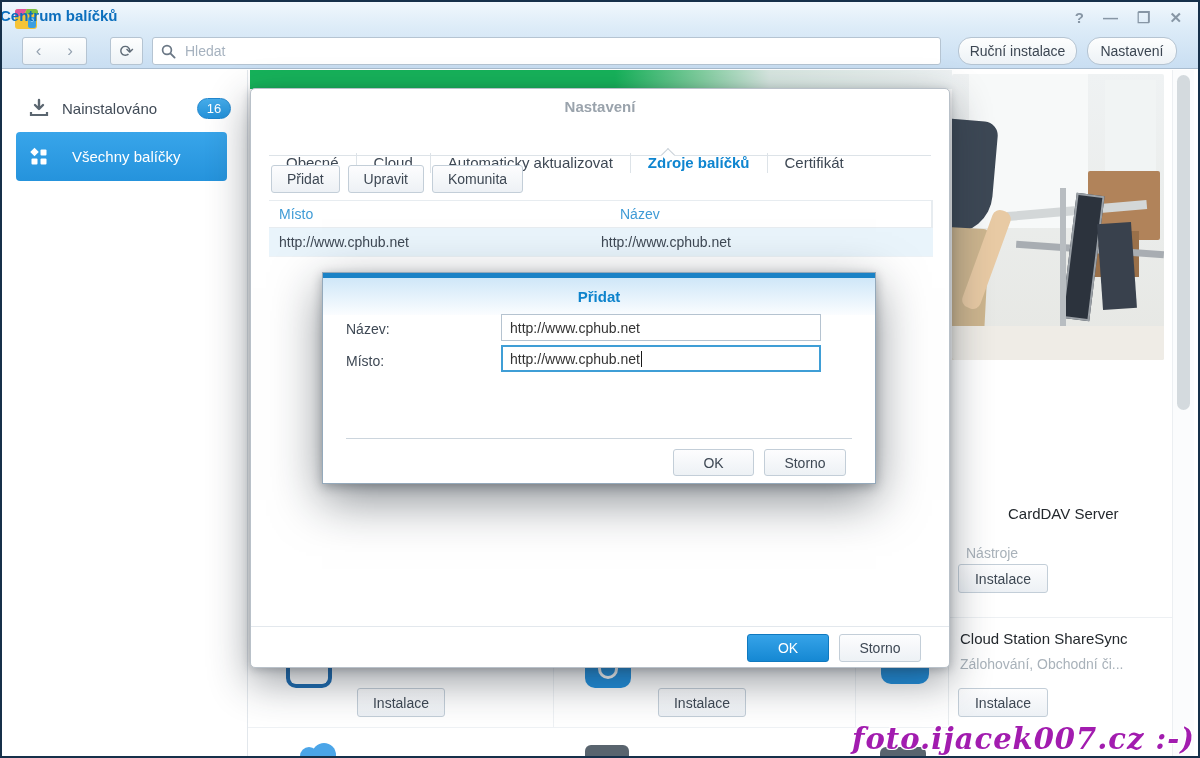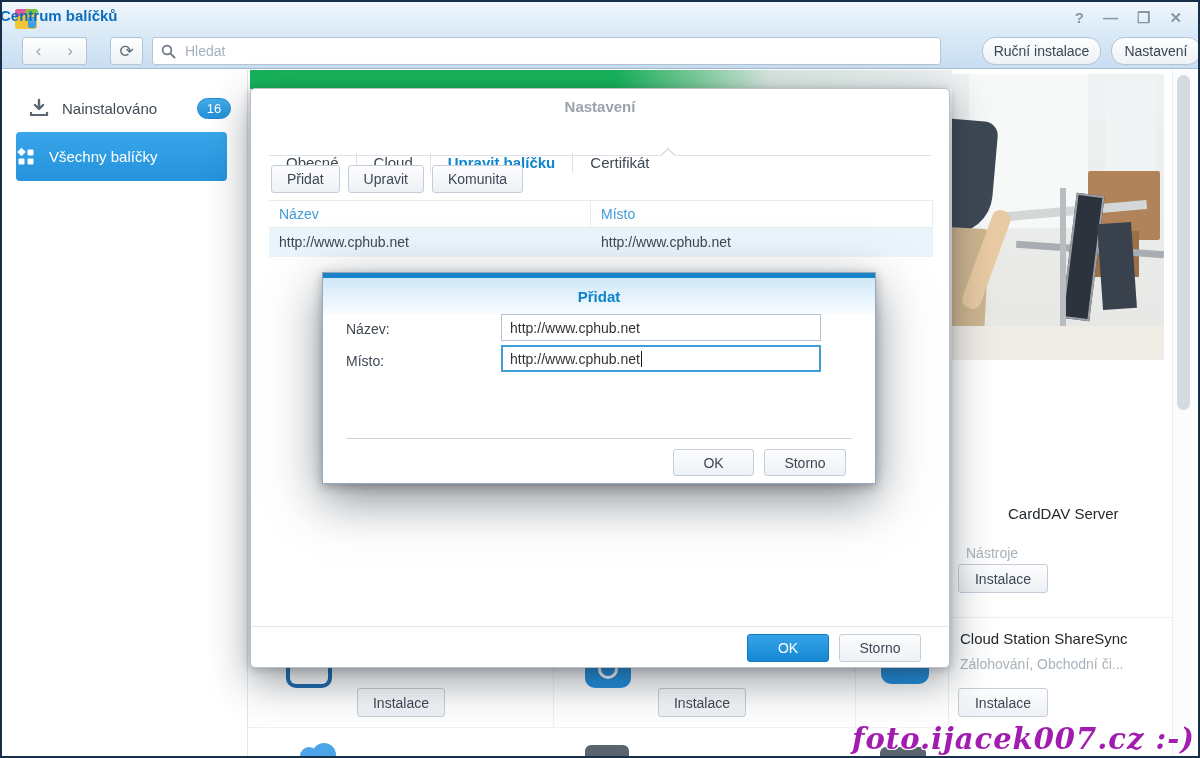--- a/index.html
+++ b/index.html
@@ -28,34 +28,34 @@
     color:#95a2b0; display:flex; align-items:center; justify-content:center; font-size:17px; }
   .nav-back { left:22px; width:33px; border-radius:3px 0 0 3px; }
   .nav-fwd  { left:54px; width:33px; border-left:none; border-radius:0 3px 3px 0; }
   .refresh  { left:110px; width:33px; color:#5f6b77; }
   .search { position:absolute; left:152px; top:37px; width:789px; height:28px; background:#fff;
     border:1px solid #b5c4d2; border-radius:3px; display:flex; align-items:center; padding:0 8px; gap:7px; }
   .search input { border:none; outline:none; flex:1; font-size:14px; color:#333; font-family:inherit; background:transparent; }
   .search input::placeholder { color:#a6b2bf; }
   .btn-top { position:absolute; top:37px; height:28px; background:linear-gradient(#fdfefe,#edf2f6);
     border:1px solid #b5c4d2; border-radius:13px; font-size:14px; color:#3c4652;
-    display:flex; align-items:center; justify-content:center;margin-left:24px; }
+    display:flex; align-items:center; justify-content:center; }
   .manual { left:958px; width:119px; }
   .settings-top { left:1087px; width:90px; }
 
   
   .sidebar { position:absolute; left:2px; top:70px; width:246px; height:686px; background:#fff;
     border-right:1px solid #e2e7ec; }
   .side-item { position:absolute; left:14px; right:16px; height:36px; display:flex; align-items:center;
     gap:13px; color:#414b57; font-size:15px; padding-left:13px; }
   .side-installed { top:20px; }
   .side-community { top:120px; }
   .side-selected { position:absolute; left:14px; right:20px; top:62px; height:49px;
     background:linear-gradient(#38a5ea,#2593dc); border-radius:4px; color:#fff;
-    display:flex; align-items:center; gap:13px; font-size:15px; }
+    display:flex; align-items:center; gap:23px; padding-left:13px; font-size:15px; }
   .badge { margin-left:auto; background:linear-gradient(#45abe9,#2391d9); color:#fff;
     border:1px solid #2186cd; border-radius:11px; min-width:34px; height:21px; line-height:19px;
     text-align:center; font-size:13px; }
 
   
   .green-banner { position:absolute; left:250px; top:70px; width:702px; height:19px;
     background:linear-gradient(to right,#16b35a 0%,#16b35a 52%,#7fcf9e 64%,#d9e8e2 74%,#eef2f3 100%); }
   .photo { position:absolute; left:952px; top:74px; width:212px; height:286px;
     background:linear-gradient(180deg,#eff2f3,#e6e7e3); border-radius:2px; overflow:hidden; }
   .photo div { position:absolute; }
@@ -285,36 +285,37 @@
     <i class="cb"></i>
   </div>
 <div class="pi5"></div>
 <div class="pi6"></div>
 
 <div class="dlg">
   <div class="dlg-title">Nastavení</div>
   <div class="tabs">
     <div class="tab">Obecné</div>
     <div class="tab">Cloud</div>
-    <div class="tab active">Upravit balíčku</div>
+    <div class="tab">Automaticky aktualizovat</div>
+    <div class="tab active">Zdroje balíčků</div>
     <div class="tab">Certifikát</div>
   </div>
   <div class="tab-line"></div>
   <div class="tab-notch"></div>
 
   <div class="dlg-actions">
     <div class="btn">Přidat</div>
     <div class="btn">Upravit</div>
     <div class="btn">Komunita</div>
   </div>
 
   <div class="table">
     <div class="thead">
+      <div class="th th-loc">Místo</div>
       <div class="th th-name">Název</div>
-      <div class="th th-loc">Místo</div>
     </div>
     <div class="trow">
       <div class="td-name">http://www.cphub.net</div>
       <div class="td-loc">http://www.cphub.net</div>
     </div>
   </div>
 
   <div class="dlg-footer-line"></div>
   <div class="ok-blue">OK</div>
   <div class="btn storno-main">Storno</div>

